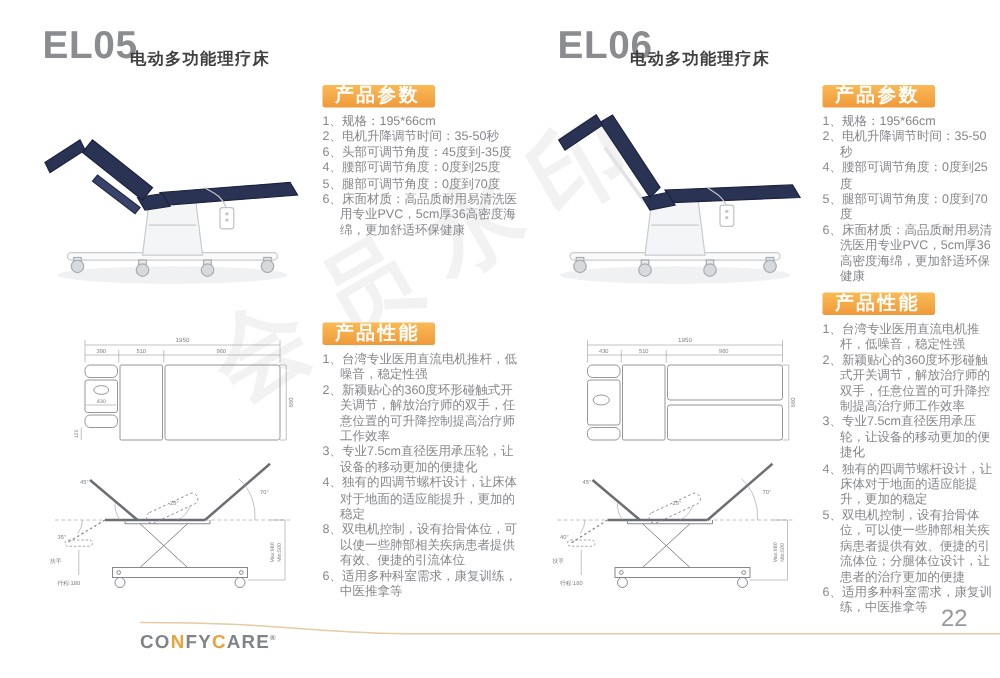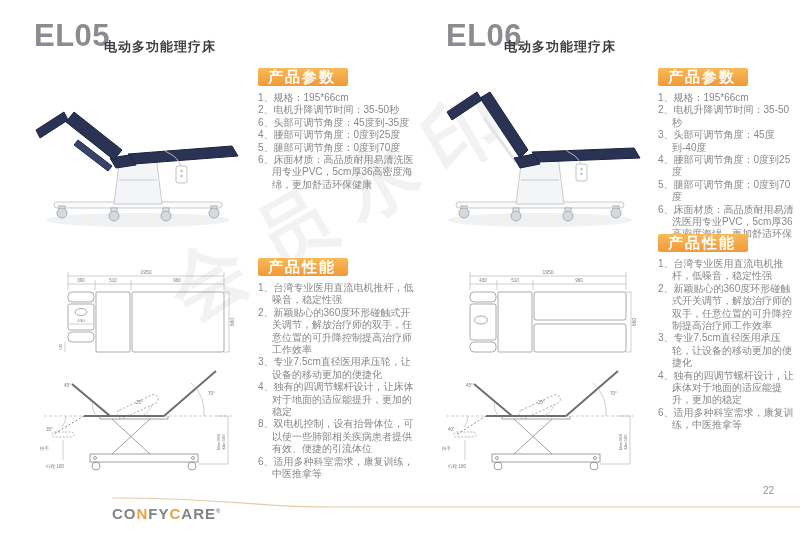--- a/index.html
+++ b/index.html
@@ -19,21 +19,21 @@
   .photo,.drawing{position:absolute;}
   svg text{font-family:"Liberation Sans","DejaVu Sans",sans-serif;fill:#7c7e82;}
   .watermark{
     position:absolute;left:150px;top:150px;font-size:76px;font-weight:bold;
     color:rgba(130,130,130,0.10);transform:rotate(-30deg);letter-spacing:22px;
     white-space:nowrap;pointer-events:none;
   }
   .footer-logo{position:absolute;left:112px;top:505px;font-size:15px;font-weight:bold;letter-spacing:1px;color:#818487;}
   .footer-logo .oe{color:#e8a33d;}
   .footer-logo sup{font-size:6px;vertical-align:super;}
-  .page-num{position:absolute;right:26px;top:485px;font-size:10px;color:#96989b;}
+  .page-num{position:absolute;right:26px;top:485px;font-size:19px;color:#96989b;}
 </style>
 </head>
 <body>
 
 <div class="watermark">会员水印</div>
 
 <div class="model-title" style="left:34px">EL05</div>
 <div class="model-sub" style="left:104px">电动多功能理疗床</div>
 
 <div class="photo" style="left:26px;top:58px;width:224px;height:178px">
@@ -191,21 +191,20 @@
     <rect x="148" y="106" width="11" height="17" rx="2" fill="#ffffff" stroke="#c0c3c7"></rect>
     <circle cx="153.5" cy="111" r="1.3" fill="#c0c3c7"></circle>
       <circle cx="153.5" cy="116" r="1.3" fill="#c0c3c7"></circle>
   </svg>
 </div>
 
 <div class="badge" style="left:658px;top:68px">产品参数</div>
 <ul class="plist" style="left:658px;top:92px;width:140px">
   <li>1、规格：195*66cm</li>
   <li>2、电机升降调节时间：35-50秒</li>
-  <li>3、头部可调节角度：45度到-40度</li>
   <li>4、腰部可调节角度：0度到25度</li>
   <li>5、腿部可调节角度：0度到70度</li>
   <li>6、床面材质：高品质耐用易清洗医用专业PVC，5cm厚36高密度海绵，更加舒适环保健康</li>
 </ul>
 
 <div class="drawing" style="left:440px;top:264px;width:202px;height:216px">
   <svg width="202" height="216" viewBox="0 0 202 216">
     <g stroke="#9a9da1" stroke-width="0.5" fill="none">
       <line x1="30" y1="12" x2="186" y2="12"></line>
         <line x1="30" y1="8" x2="30" y2="26"></line>
@@ -279,20 +278,21 @@
     <text x="187" y="178" font-size="4.2" text-anchor="middle" transform="rotate(-90 187 178)">Min:500</text>
   </svg>
 </div>
 
 <div class="badge" style="left:658px;top:234px">产品性能</div>
 <ul class="plist" style="left:658px;top:258px;width:142px">
   <li>1、台湾专业医用直流电机推杆，低噪音，稳定性强</li>
   <li>2、新颖贴心的360度环形碰触式开关调节，解放治疗师的双手，任意位置的可升降控制提高治疗师工作效率</li>
   <li>3、专业7.5cm直径医用承压轮，让设备的移动更加的便捷化</li>
   <li>4、独有的四调节螺杆设计，让床体对于地面的适应能提升，更加的稳定</li>
+  <li>5、双电机控制，设有抬骨体位，可以使一些肺部相关疾病患者提供有效、便捷的引流体位；分腿体位设计，让患者的治疗更加的便捷</li>
   <li>6、适用多种科室需求，康复训练，中医推拿等</li>
 </ul>
 
 <svg style="position:absolute;left:0;top:490px" width="800" height="30">
   <path d="M112,8 C230,8 252,17 332,17 L800,17" fill="none" stroke="#e6cba4" stroke-width="1.2"></path>
 </svg>
 <div class="footer-logo"><span>CO</span><span class="oe">N</span><span>FY</span><span class="oe">C</span><span>ARE</span><sup>®</sup></div>
 <div class="page-num">22</div>
 
 </body></html>

